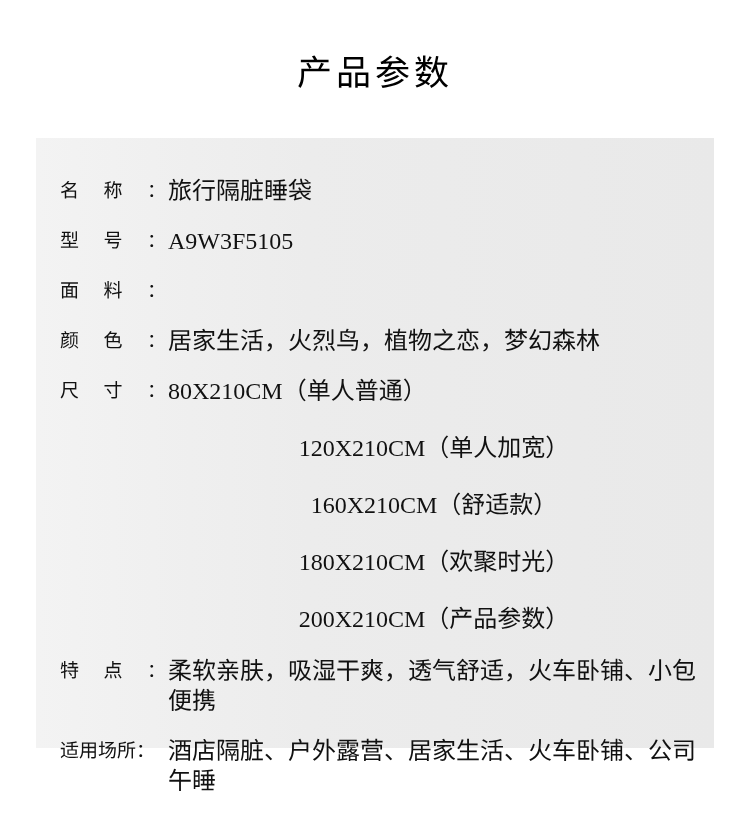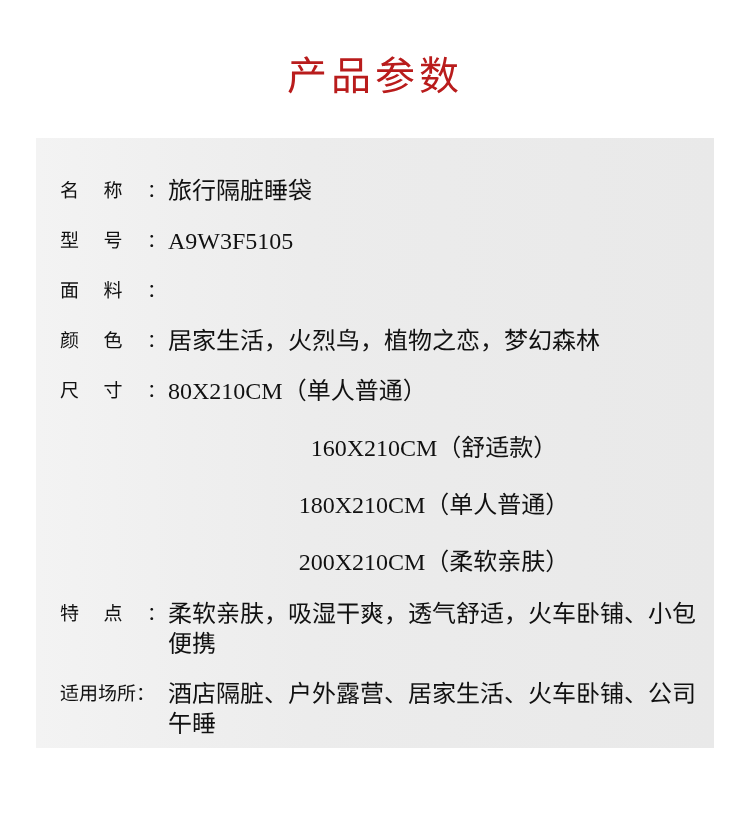--- a/index.html
+++ b/index.html
@@ -18,23 +18,23 @@
   .page {
     position: relative;
     width: 750px;
     height: 834px;
     background: #ffffff;
     box-sizing: border-box;
   }
 
   .title {
     text-align: center;
-    font-size: 40px;
+    font-size: 35px;
     letter-spacing: 4px;
-    color: #b91c1c;
+    color: #000000;
     padding-top: 44px;
     font-weight: normal;
     font-family: "Liberation Serif", "DejaVu Serif", serif;
   }
 
   .spec-panel {
     position: absolute;
     left: 36px;
     top: 138px;
     width: 678px;
@@ -162,23 +162,24 @@
       </div>
 
       <div class="row size">
         <div class="row-label">
           <span class="ch">尺</span>
           <span class="ch">寸</span>
           <span class="ch">：</span>
         </div>
         <div class="row-value">
           <span class="vline">80X210CM（单人普通）</span>
+          <span class="vline">120X210CM（单人加宽）</span>
           <span class="vline">160X210CM（舒适款）</span>
-          <span class="vline">180X210CM（单人普通）</span>
-          <span class="vline">200X210CM（柔软亲肤）</span>
+          <span class="vline">180X210CM（欢聚时光）</span>
+          <span class="vline">200X210CM（产品参数）</span>
         </div>
       </div>
 
       <div class="row feature">
         <div class="row-label">
           <span class="ch">特</span>
           <span class="ch">点</span>
           <span class="ch">：</span>
         </div>
         <div class="row-value">

